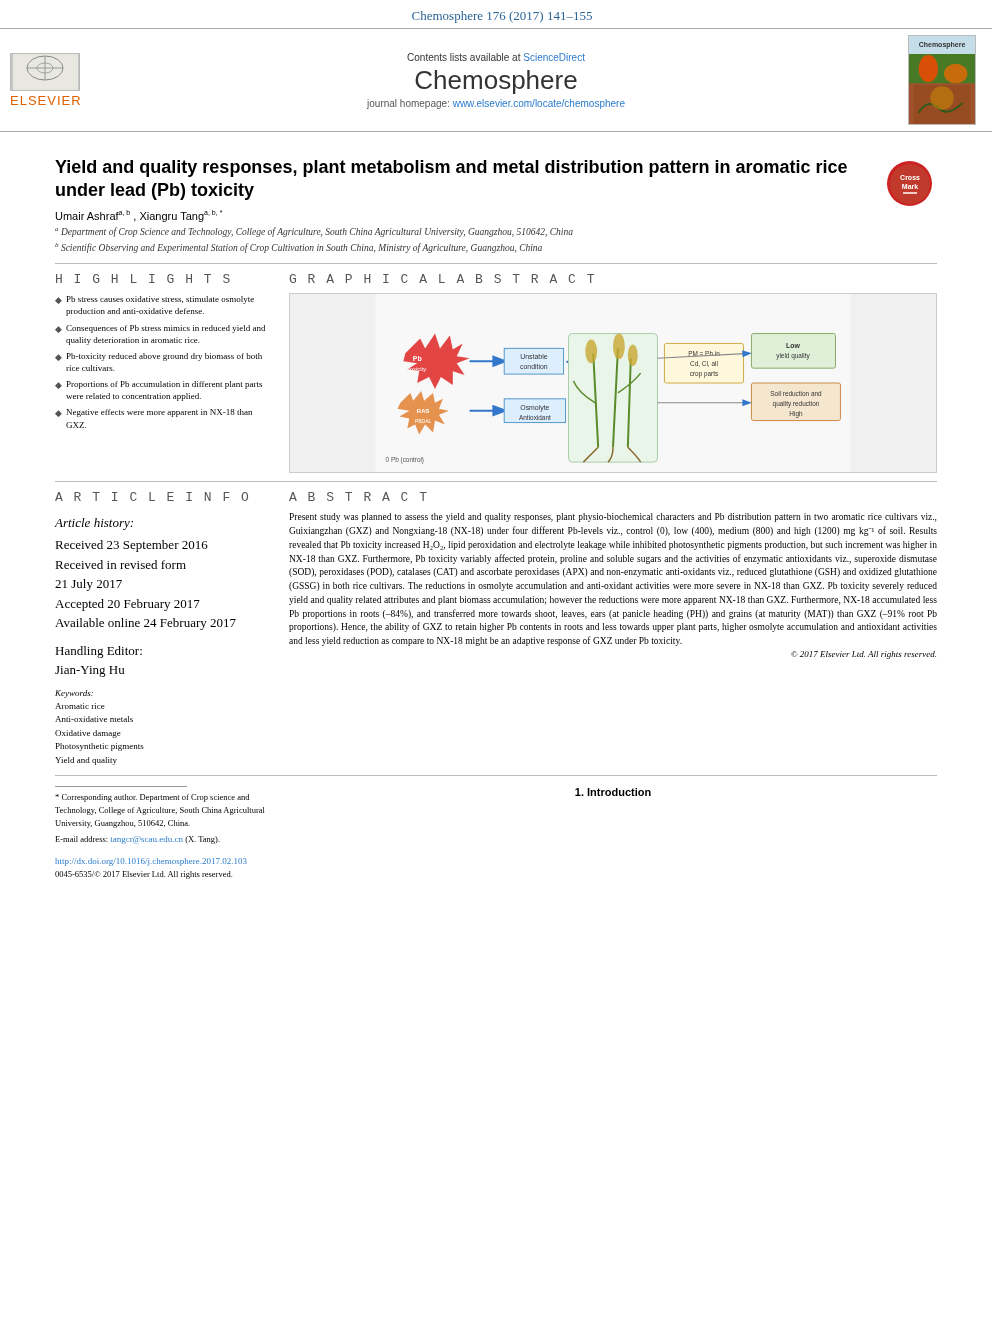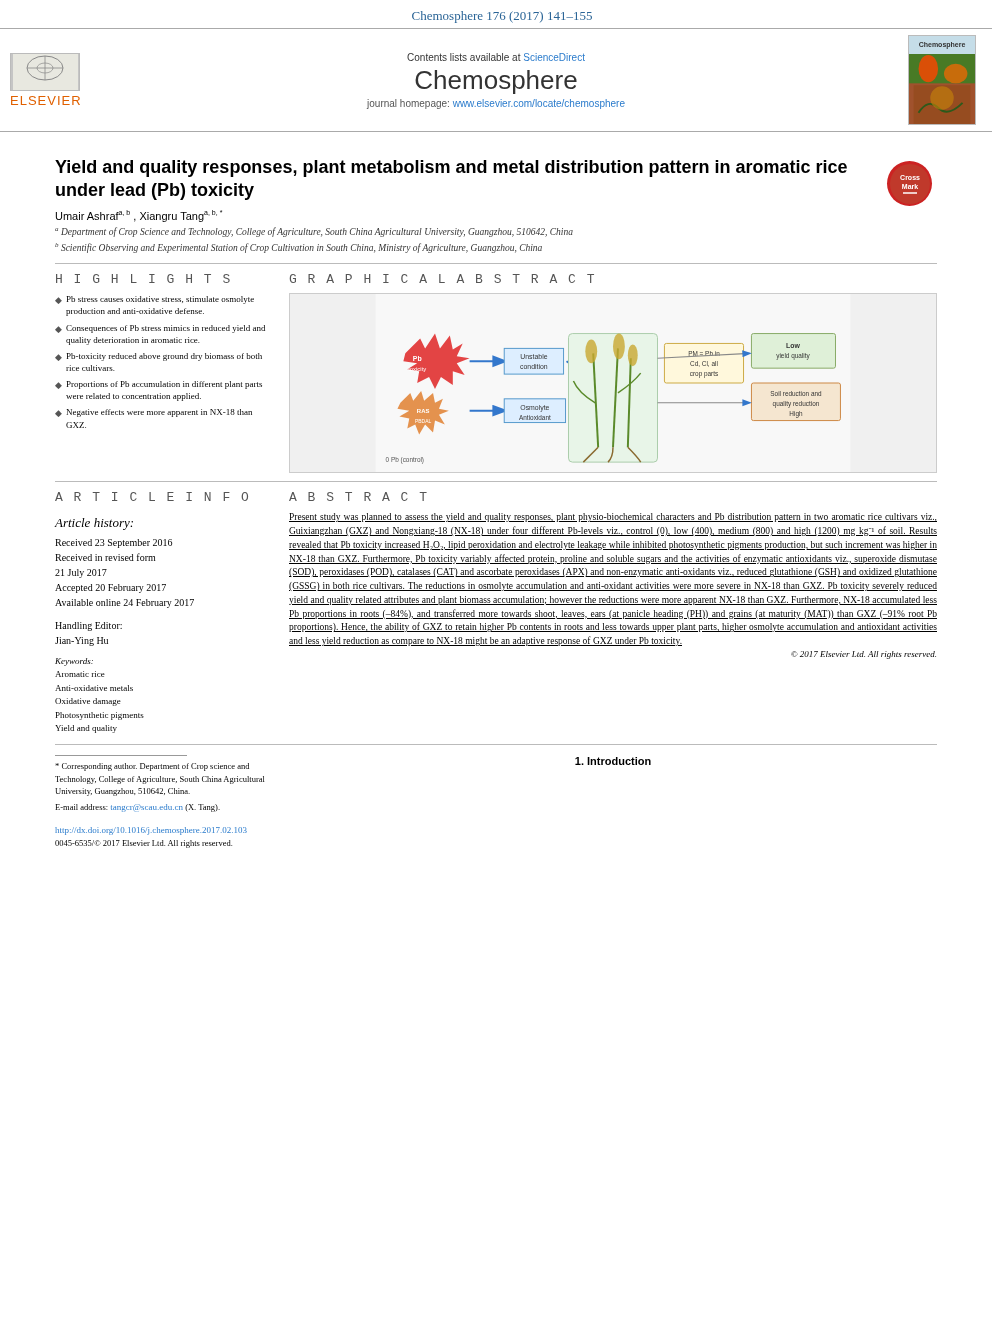--- a/index.html
+++ b/index.html
@@ -247,21 +247,21 @@
       margin-top: 10px;
     }
 
     .article-info-label {
       font-style: italic;
       font-size: 13px;
       margin-bottom: 4px;
     }
 
     .article-info-row {
-      font-size: 10px;
+      font-size: 13px;
       line-height: 1.5;
     }
 
     .keywords-section {
       margin-top: 8px;
     }
 
     .keywords-title {
       font-style: italic;
       font-size: 9px;
@@ -274,21 +274,20 @@
     }
 
     .abstract-section {
       margin-top: 0;
     }
 
     .abstract-text {
       font-size: 9.5px;
       line-height: 1.45;
       text-align: justify;
-      text-decoration: underline;
     }
 
     .copyright-line {
       text-align: right;
       font-size: 9px;
       font-style: italic;
     }
 
     .bottom-section {
       display: flex;

